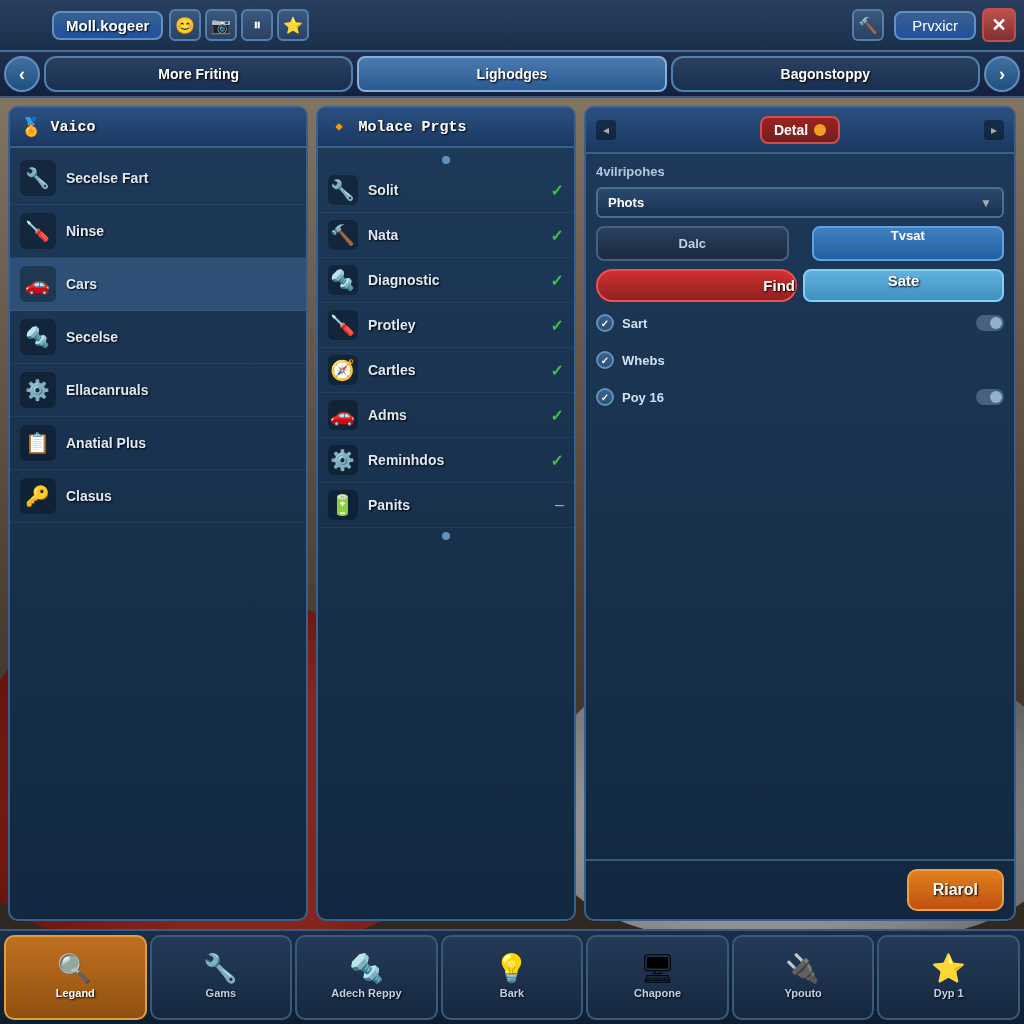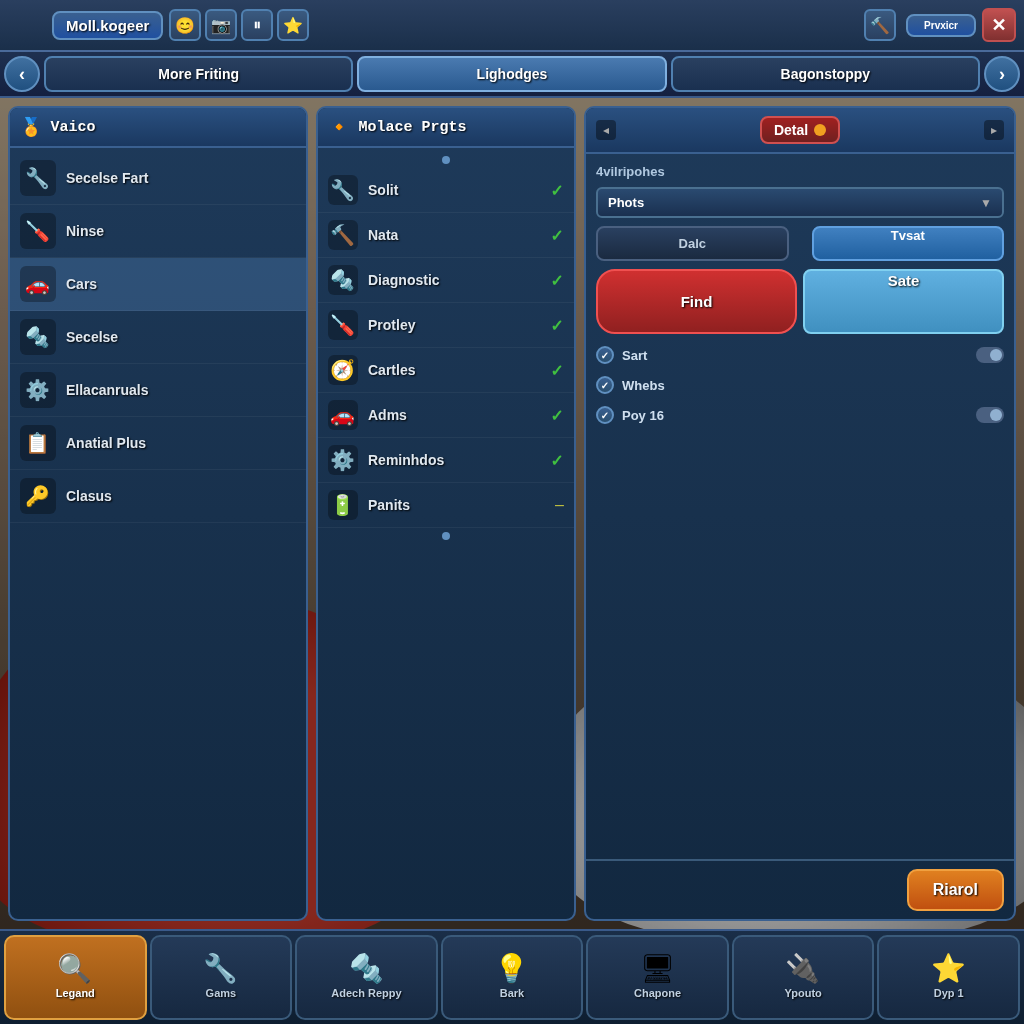--- a/index.html
+++ b/index.html
@@ -89,22 +89,22 @@
       font-size: 16px;
       color: #fff;
     }
     .top-bar-spacer { flex: 1; }
     .top-bar-right {
       background: linear-gradient(180deg, #3a6090 0%, #2050a0 100%);
       border: 2px solid #6090c0;
       border-radius: 8px;
       padding: 4px 16px;
       color: #ffffff;
-      font-size: 10px;
-      font-weight: bold;
+      font-size: 15px;
+      font-weight: normal;
       cursor: pointer;
     }
     .top-bar-close {
       width: 34px;
       height: 34px;
       border-radius: 6px;
       border: 2px solid #c05050;
       background: linear-gradient(180deg, #c05050 0%, #803030 100%);
       display: flex;
       align-items: center;
@@ -148,20 +148,21 @@
       align-items: center;
       justify-content: center;
       cursor: pointer;
       color: #fff;
       font-size: 14px;
       font-weight: bold;
       text-shadow: 1px 1px 2px #000;
     }
     .nav-tab-inactive {
       background: linear-gradient(180deg, #2a4060 0%, #1a3050 100%);
+      border-radius: 12px;
     }
     .nav-tab-active {
       background: linear-gradient(180deg, #4a7ab0 0%, #2a5a90 100%);
       border-color: #80b0e0;
     }
 
     
     .main-content {
       display: flex;
       flex: 1;
@@ -389,49 +390,49 @@
       text-align: center;
       cursor: pointer;
     }
 
     .action-row {
       display: flex;
       gap: 6px;
     }
     .btn-red {
       flex: 1;
-      padding: 22px 0;
+      padding: 6px 0;
       background: linear-gradient(180deg, #d03030 0%, #902020 100%);
       border: 2px solid #f05050;
       border-radius: 19px;
       color: #ffffff;
       font-size: 15px;
       font-weight: bold;
-      text-align: center;
+      text-align: right;
       cursor: pointer;
       text-shadow: 1px 1px 2px #000;
     }
     .btn-light-blue {
       flex: 1;
       padding: 1px 0;
       background: linear-gradient(180deg, #60b0e0 0%, #4090c0 100%);
       border: 2px solid #80d0f0;
       border-radius: 8px;
       color: #ffffff;
       font-size: 15px;
       font-weight: bold;
       text-align: center;
       cursor: pointer;
       text-shadow: 1px 1px 2px #000;
     }
 
     .checkbox-list {
       display: flex;
       flex-direction: column;
-      gap: 4px;
+      gap: 11px;
       flex: 1;
     }
     .checkbox-item {
       display: flex;
       align-items: center;
       gap: 8px;
       padding: 4px 0;
     }
     .checkbox {
       width: 18px;

